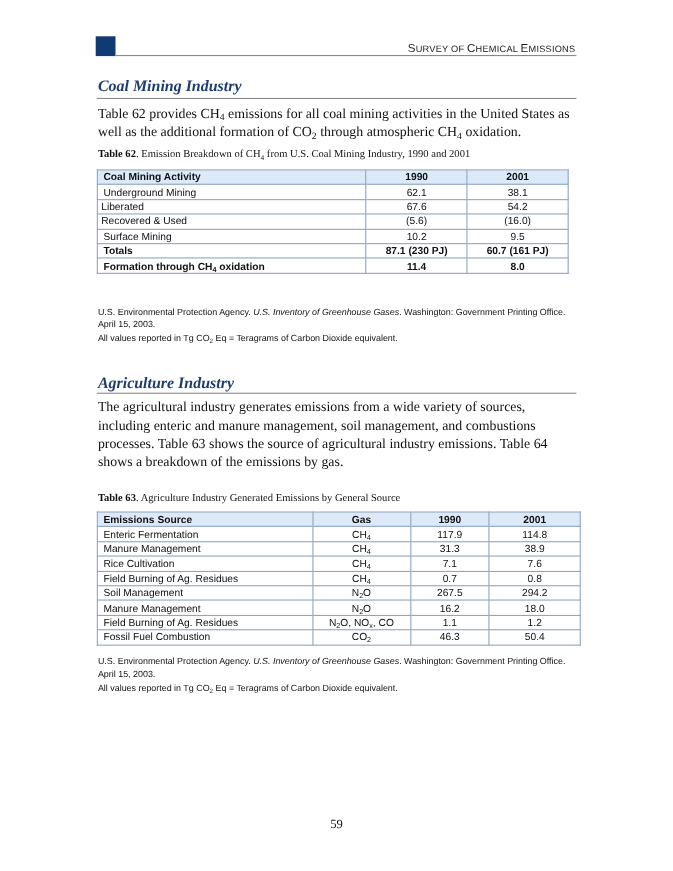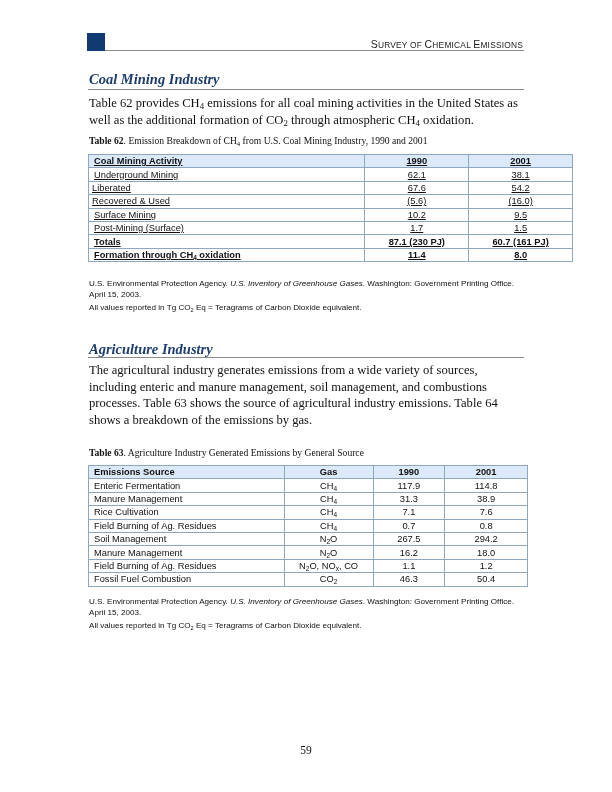--- a/index.html
+++ b/index.html
@@ -37,21 +37,21 @@
   <span>S</span><span class="sc">URVEY OF </span><span>C</span><span class="sc">HEMICAL </span><span>E</span><span class="sc">MISSIONS</span>
 </div>
 
 <div class="abs section-title" style="top:71px;">Coal Mining Industry</div>
 <div class="abs section-rule" style="top:89px;"></div>
 
 <div class="abs para" style="top:95px;"><span>Table 62 provides CH</span><sub>4</sub><span> emissions for all coal mining activities in the United States as well as the additional formation of CO</span><sub>2</sub><span> through atmospheric CH</span><sub>4</sub><span> oxidation.</span></div>
 
 <div class="abs caption" style="top:135px;"><b>Table 62</b><span>.  Emission Breakdown of CH</span><sub>4</sub><span> from U.S. Coal Mining Industry, 1990 and 2001</span></div>
 
-<table class="dt" style="left:88px; top:154px; width:485px;text-decoration:underline;">
+<table class="dt" style="left:88px; top:154px; width:429px;">
   <colgroup>
       <col style="width:245px">
       <col style="width:92px">
       <col style="width:92px">
     </colgroup>
   <tbody>
       <tr>
     <th class="left">Coal Mining Activity</th>
     <th>1990</th>
     <th>2001</th>
@@ -68,25 +68,20 @@
   </tr>
   <tr>
     <td class="indent">Recovered &amp; Used</td>
     <td class="num">(5.6)</td>
     <td class="num">(16.0)</td>
   </tr>
   <tr>
     <td>Surface Mining</td>
     <td class="num">10.2</td>
     <td class="num">9.5</td>
-  </tr>
-  <tr>
-    <td>Post-Mining (Surface)</td>
-    <td class="num">1.7</td>
-    <td class="num">1.5</td>
   </tr>
   <tr class="bold">
     <td>Totals</td>
     <td class="num">87.1 (230 PJ)</td>
     <td class="num">60.7 (161 PJ)</td>
   </tr>
   <tr class="bold">
     <td><span>Formation through CH</span><sub>4</sub><span> oxidation</span></td>
     <td class="num">11.4</td>
     <td class="num">8.0</td>

